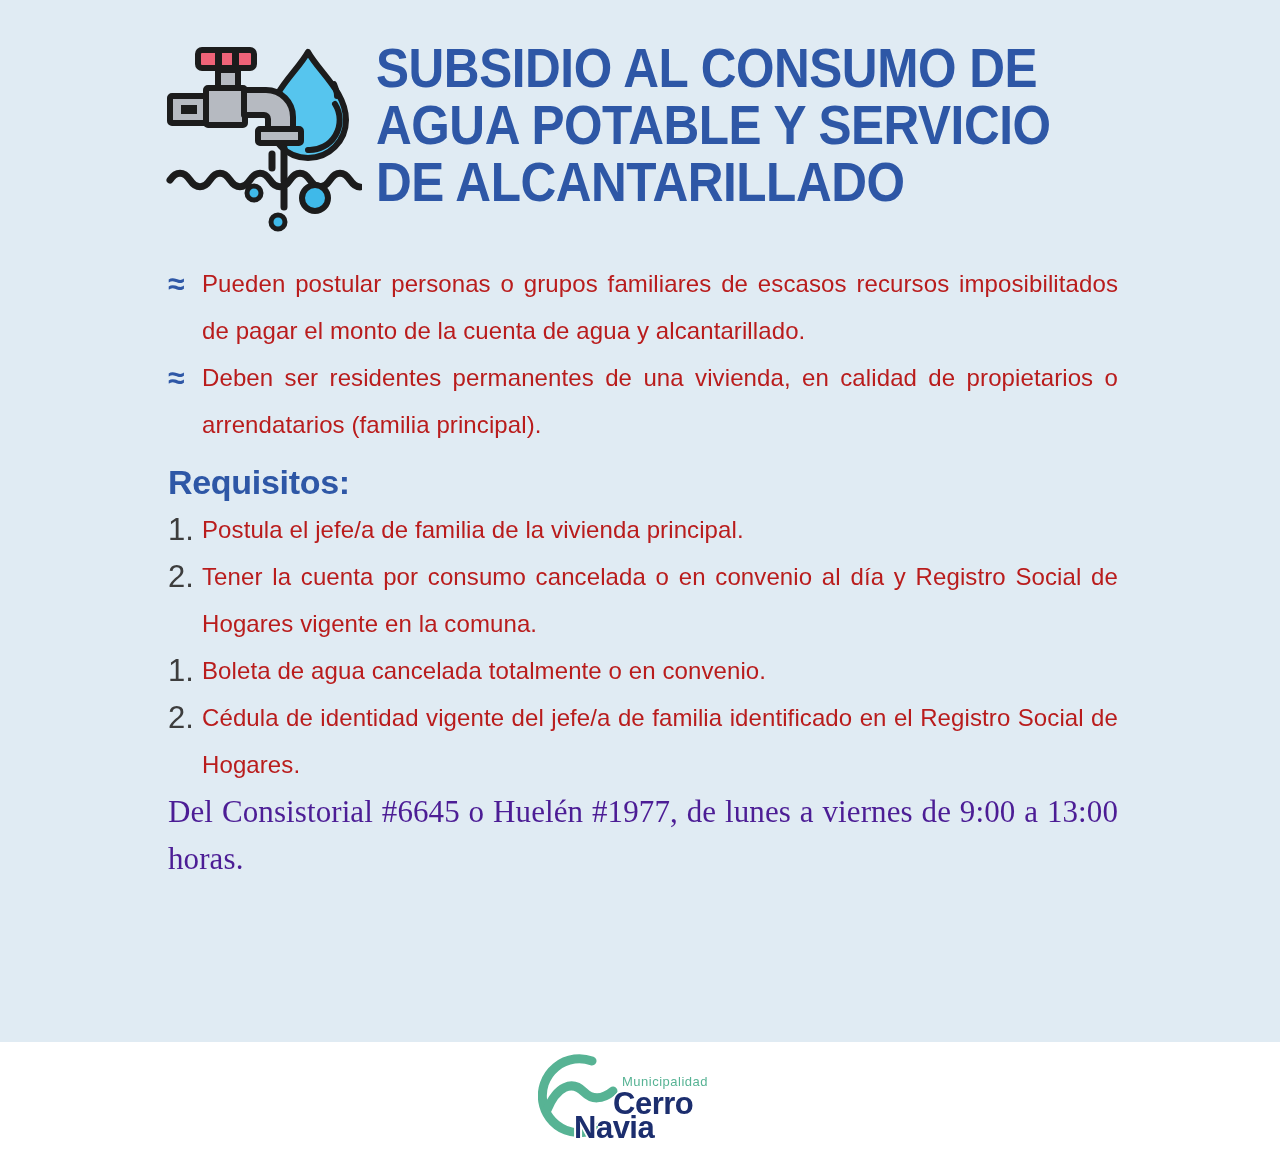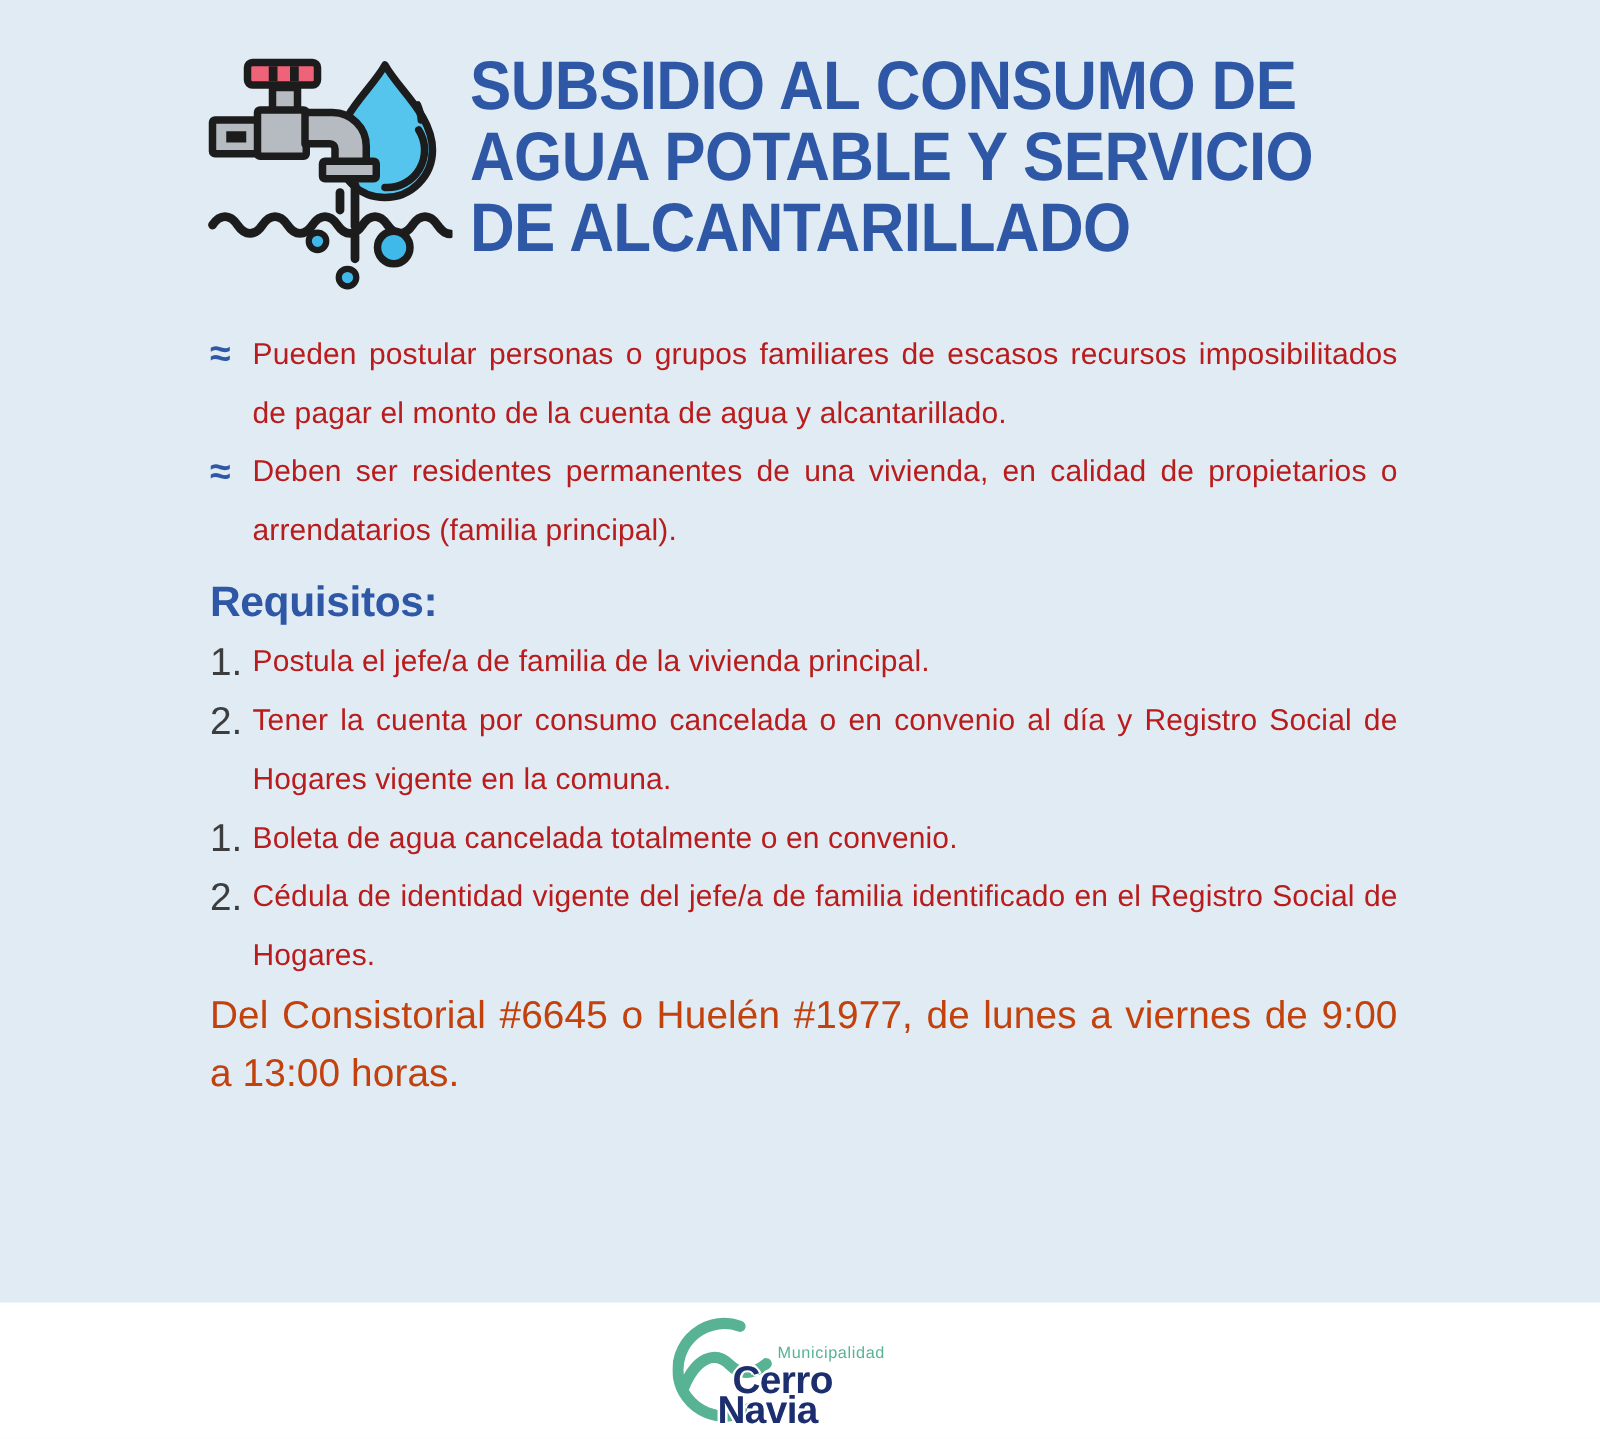--- a/index.html
+++ b/index.html
@@ -41,39 +41,39 @@
   }
   .ptext {
     flex:1; font-size:24px; line-height:47px; color:#b91c1c;
     text-align:justify; text-align-last:left; letter-spacing:0.1px;
   }
   .section-heading {
     color:#2e57a6; font-weight:bold; font-size:34px; line-height:44px;
     letter-spacing:-0.3px; margin-top:12px; margin-bottom:2px;
   }
   .plain {
-    font-size:31px; line-height:47px; color:#c2410c;
-    text-align:justify; text-align-last:left; letter-spacing:0.1px;
+    font-size:31px; line-height:47px; color:#4c1d95;
+    text-align:justify; text-align-last:left; letter-spacing:0.1px;font-family:Liberation Serif, serif;
   }
 
   
   .logo {
     position:absolute; left:538px; top:1044px; width:220px; height:104px;
   }
   .logo-mark { position:absolute; left:0; top:2px; }
   .logo-muni {
     position:absolute; left:84px; top:30px;
     color:#57b394; font-weight:normal; font-size:13px; letter-spacing:0.5px;
   }
   .logo-cerro, .logo-navia {
     position:absolute; color:#1c2e6e; font-weight:bold; font-size:31px;
     letter-spacing:-0.5px;
     text-shadow:2px 0 0 #fff,-2px 0 0 #fff,0 2px 0 #fff,0 -2px 0 #fff;
   }
-  .logo-cerro { left:48px; top:42px; }
+  .logo-cerro { left:75px; top:42px; }
   .logo-navia { left:36px; top:66px; }
 </style>
 </head>
 <body>
 
 <div class="canvas">
   <div class="blue-bg"></div>
 
   <div class="content">
 

